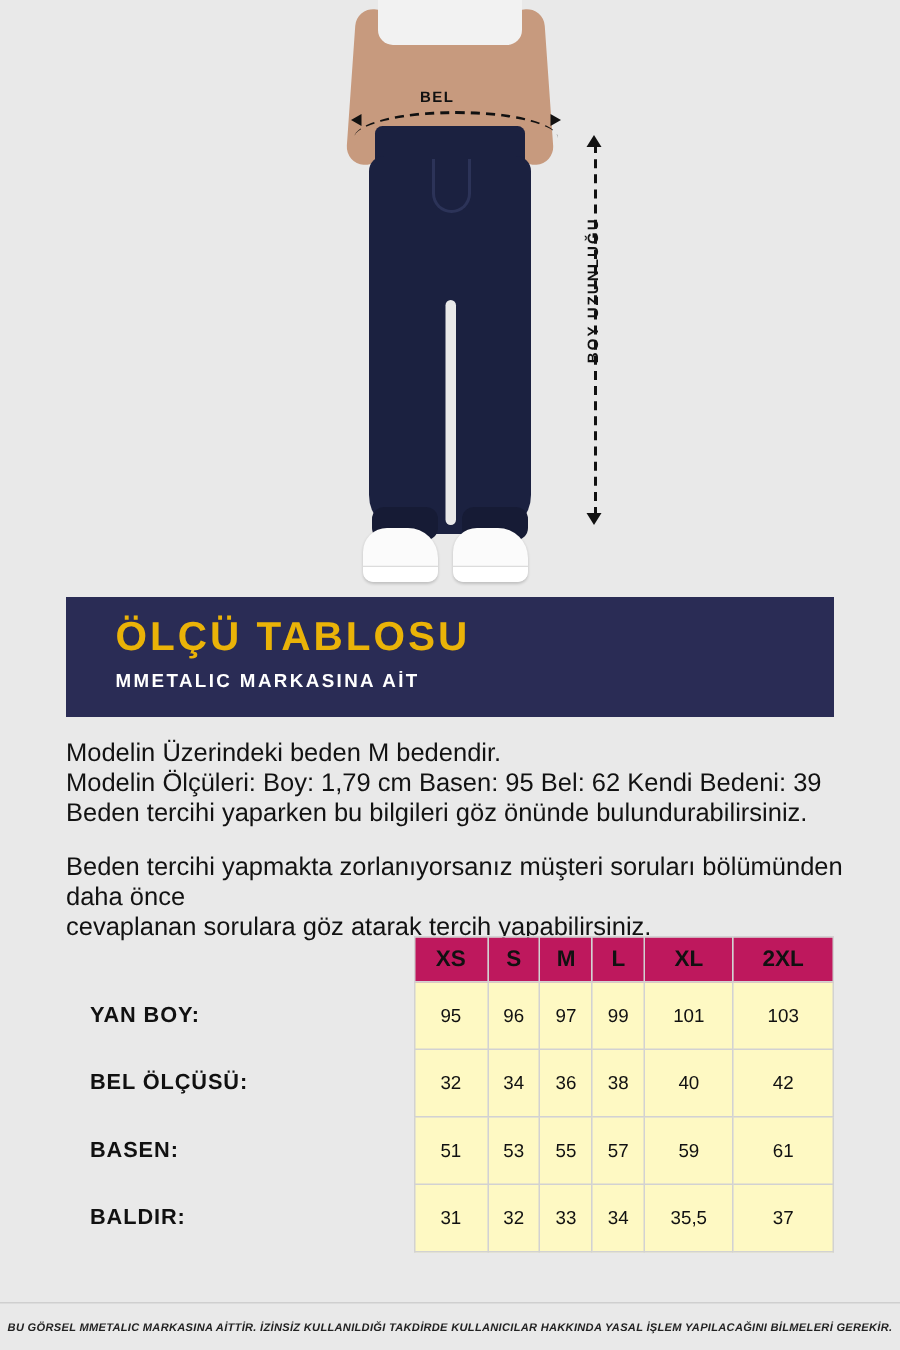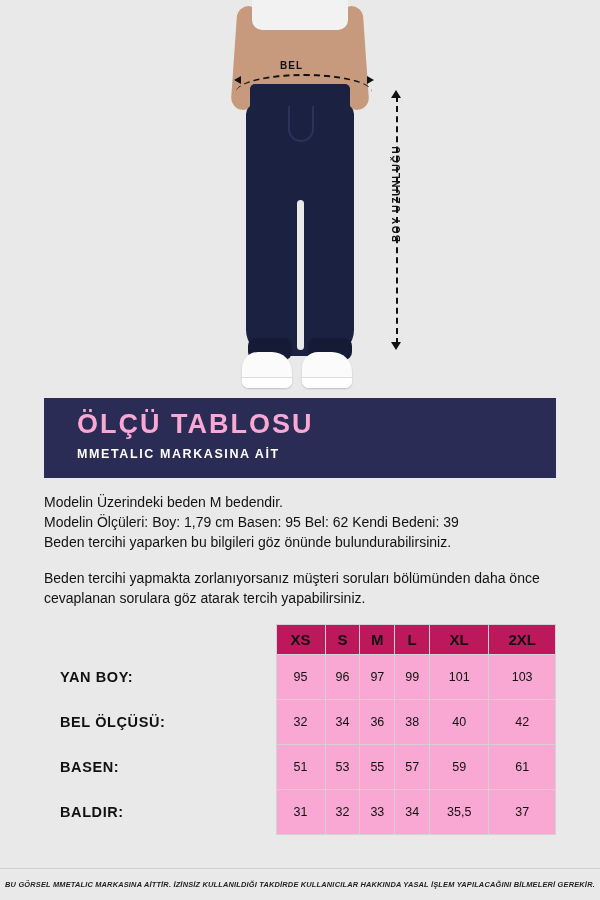--- a/index.html
+++ b/index.html
@@ -190,63 +190,63 @@
   .banner {
     position: absolute;
     left: 44px;
     top: 398px;
     width: 512px;
     height: 80px;
     background: #2a2c55;
     padding: 13px 0 0 33px;
   }
   .banner-title {
-    color: #f9a8d4;
+    color: #eab308;
     font-size: 27px;
     font-weight: bold;
     letter-spacing: 2px;
     line-height: 1;
   }
   .banner-sub {
     margin-top: 9px;
     color: #ffffff;
     font-size: 12.5px;
     font-weight: bold;
     letter-spacing: 1.6px;
   }
 
   
   .info {
     position: absolute;
     left: 44px;
     top: 492px;
     width: 520px;
     color: #121212;
-    font-size: 14px;
+    font-size: 17px;
     line-height: 20px;
   }
   .info p { margin: 0; }
   .info .gap { height: 16px; }
 
   
   .size-table {
     position: absolute;
     left: 44px;
     top: 624px;
     width: 512px;
     border-collapse: collapse;
   }
   .size-table td, .size-table th {
     border: 1px solid #d2d2d2;
     height: 30px;
     text-align: center;
     font-size: 12.5px;
     color: #111;
     font-weight: normal;
-    background: #f9a8d4;
+    background: #fef9c3;
     padding: 0;
   }
   .size-table thead th.corner {
     border: none;
     background: transparent;
   }
   .size-table thead th.size-head {
     font-weight: bold;
     font-size: 15px;
     background: #be185d;

